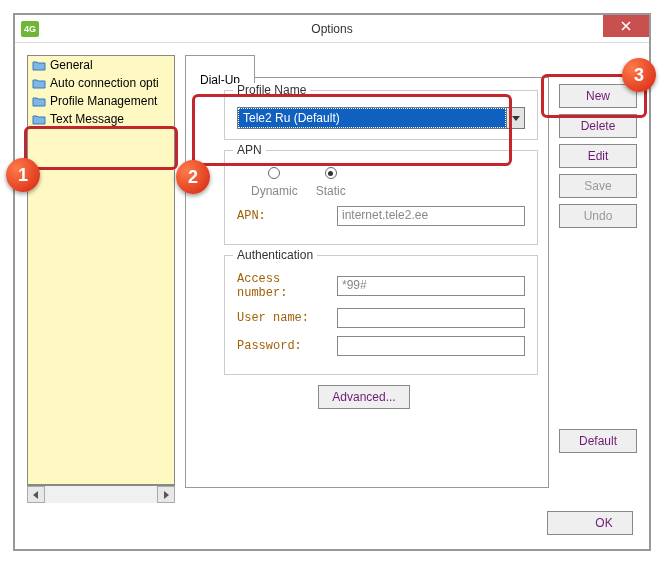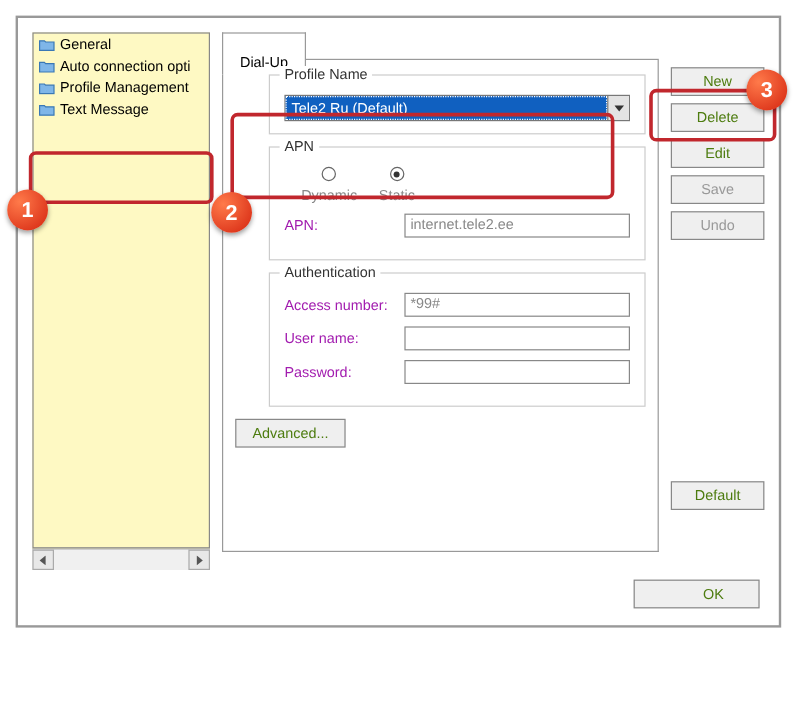--- a/index.html
+++ b/index.html
@@ -23,47 +23,56 @@
 .tabs { display: flex; height: 23px; }
 .tab { border: 1px solid #999; border-bottom: none; padding: 17px 14px; background: #fff; }
 .tabfill { flex: 1; border-bottom: 1px solid #999; }
 .panel { border: 1px solid #999; border-top: none; padding: 12px 10px 8px 10px; height: 410px; }
 .group { border: 1px solid #ccc; margin-bottom: 10px; position: relative; padding: 16px 12px 10px 12px; margin-left: 28px; }
 .group-title { position: absolute; top: -8px; left: 8px; background: #fff; padding: 0 4px; color: #333; }
 .combo { width: 100%; height: 22px; border: 1px solid #777; display: flex; }
 .combo-sel { flex: 1; background: #1060c0; color: #fff; padding: 2px 4px; border: 1px dotted #fff; }
 .combo-arrow { width: 18px; background: #e3e3e3; border-left: 1px solid #777; display: flex; align-items: center; justify-content: center; }
 .row { display: flex; align-items: center; margin-bottom: 8px; gap: 8px; }
-.lbl { width: 92px; color: #a21caf; }
+.lbl { width: 92px; color: #a16207; font-family: Liberation Mono, monospace; }
 .radio-row { display: flex; gap: 18px; padding-left: 14px; margin-bottom: 8px; }
 .radio { display: flex; align-items: center; gap: 5px; flex-direction: column; }
 .radio-dot { width: 12px; height: 12px; border: 1px solid #666; border-radius: 50%; display: flex; align-items: center; justify-content: center; }
 .radio-dot.on::after { content: ""; width: 5px; height: 5px; background: #333; border-radius: 50%; }
 .txt { border: 1px solid #888; height: 20px; padding: 1px 4px; background: #fff; color: #888; flex: 1; }
 .disabled { color: #888; }
 .btncol { width: 78px; display: flex; flex-direction: column; gap: 6px; }
-.btn { height: 24px; border: 1px solid #888; background: #efefef; display: flex; align-items: center; justify-content: center; color: #4d7c0f; }
+.btn { height: 24px; border: 1px solid #888; background: #efefef; display: flex; align-items: center; justify-content: center; color: #701a75; }
 .btn.dis { color: #999; }
-.advrow { display: flex; justify-content: flex-start; padding-right: 6px; }
+.advrow { display: flex; justify-content: center; padding-right: 6px; }
 .advbtn { width: 92px; }
 .footer { display: flex; justify-content: flex-end; gap: 10px; padding: 0 16px 14px 0; }
-.footer .btn { width: 105px; padding-left: 28px; }
+.footer .btn { width: 86px; padding-left: 28px; }
 
 .callout { position: absolute; border: 3px solid #c1272d; border-radius: 6px; pointer-events: none; }
 .c-num { position: absolute; width: 34px; height: 34px; border-radius: 50%; background: radial-gradient(circle at 30% 30%, #ff7a4a, #d4240f); color: #fff; display: flex; align-items: center; justify-content: center; font-size: 18px; font-weight: bold; box-shadow: 0 2px 4px rgba(0,0,0,.4); pointer-events: none; }
 .sidebar-hi { position: absolute; left: 24px; top: 126px; width: 154px; height: 44px; }
 .profile-hi { position: absolute; left: 192px; top: 94px; width: 320px; height: 72px; }
 .new-hi { position: absolute; left: 541px; top: 74px; width: 106px; height: 44px; }
 .spacer { flex: 1; }
 svg.tri { width: 8px; height: 8px; }
 </style>
 </head>
 <body>
 
 <div class="outer">
+  <div class="titlebar">
+    <div class="badge">4G</div>
+    <div class="title">Options</div>
+    <div class="closebtn">
+      <svg viewBox="0 0 10 10">
+          <path d="M1 1 L9 9 M9 1 L1 9" stroke="#fff" stroke-width="1.6"></path>
+        </svg>
+    </div>
+  </div>
 
   <div class="content">
     <div class="sidebar-wrap">
       <div class="sidebar">
         <div class="sb-item">
           <svg class="folder-icon" viewBox="0 0 14 12">
               <path d="M1 3 h4 l1 1 h7 v7 h-12 z" fill="#7fb6e8" stroke="#3a78b5"></path>
             </svg>
           <span>General</span>
         </div>

